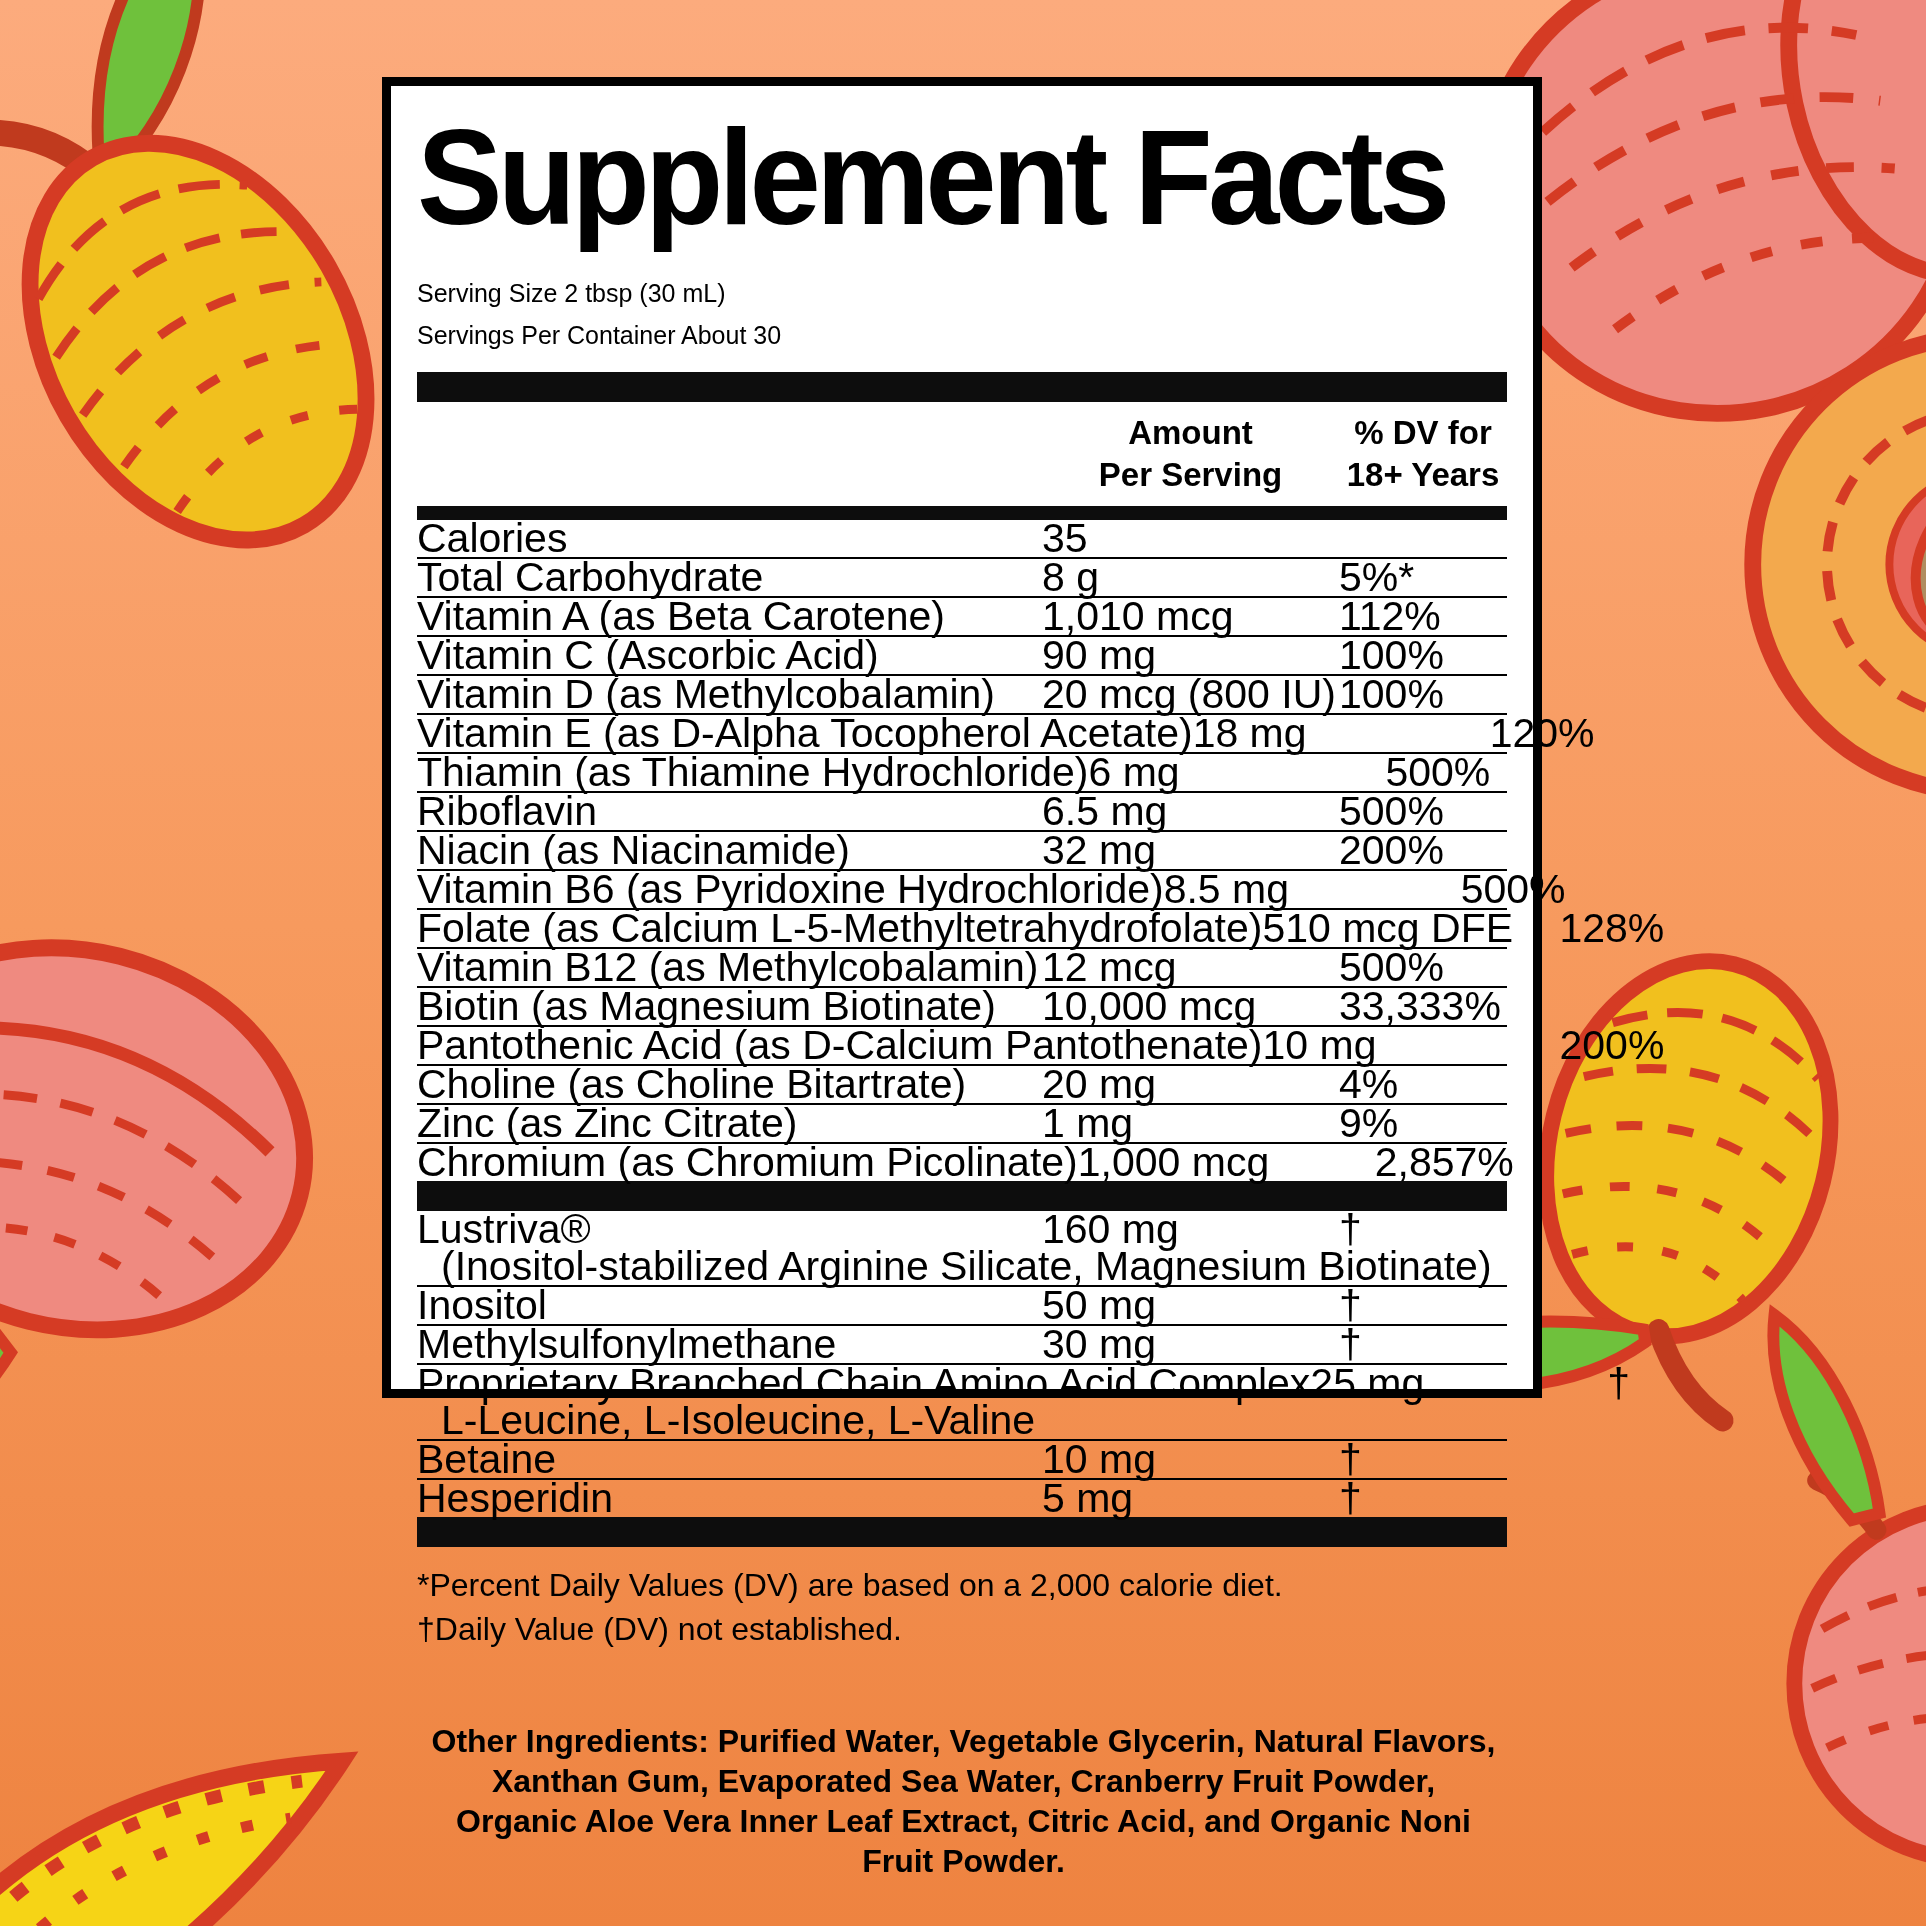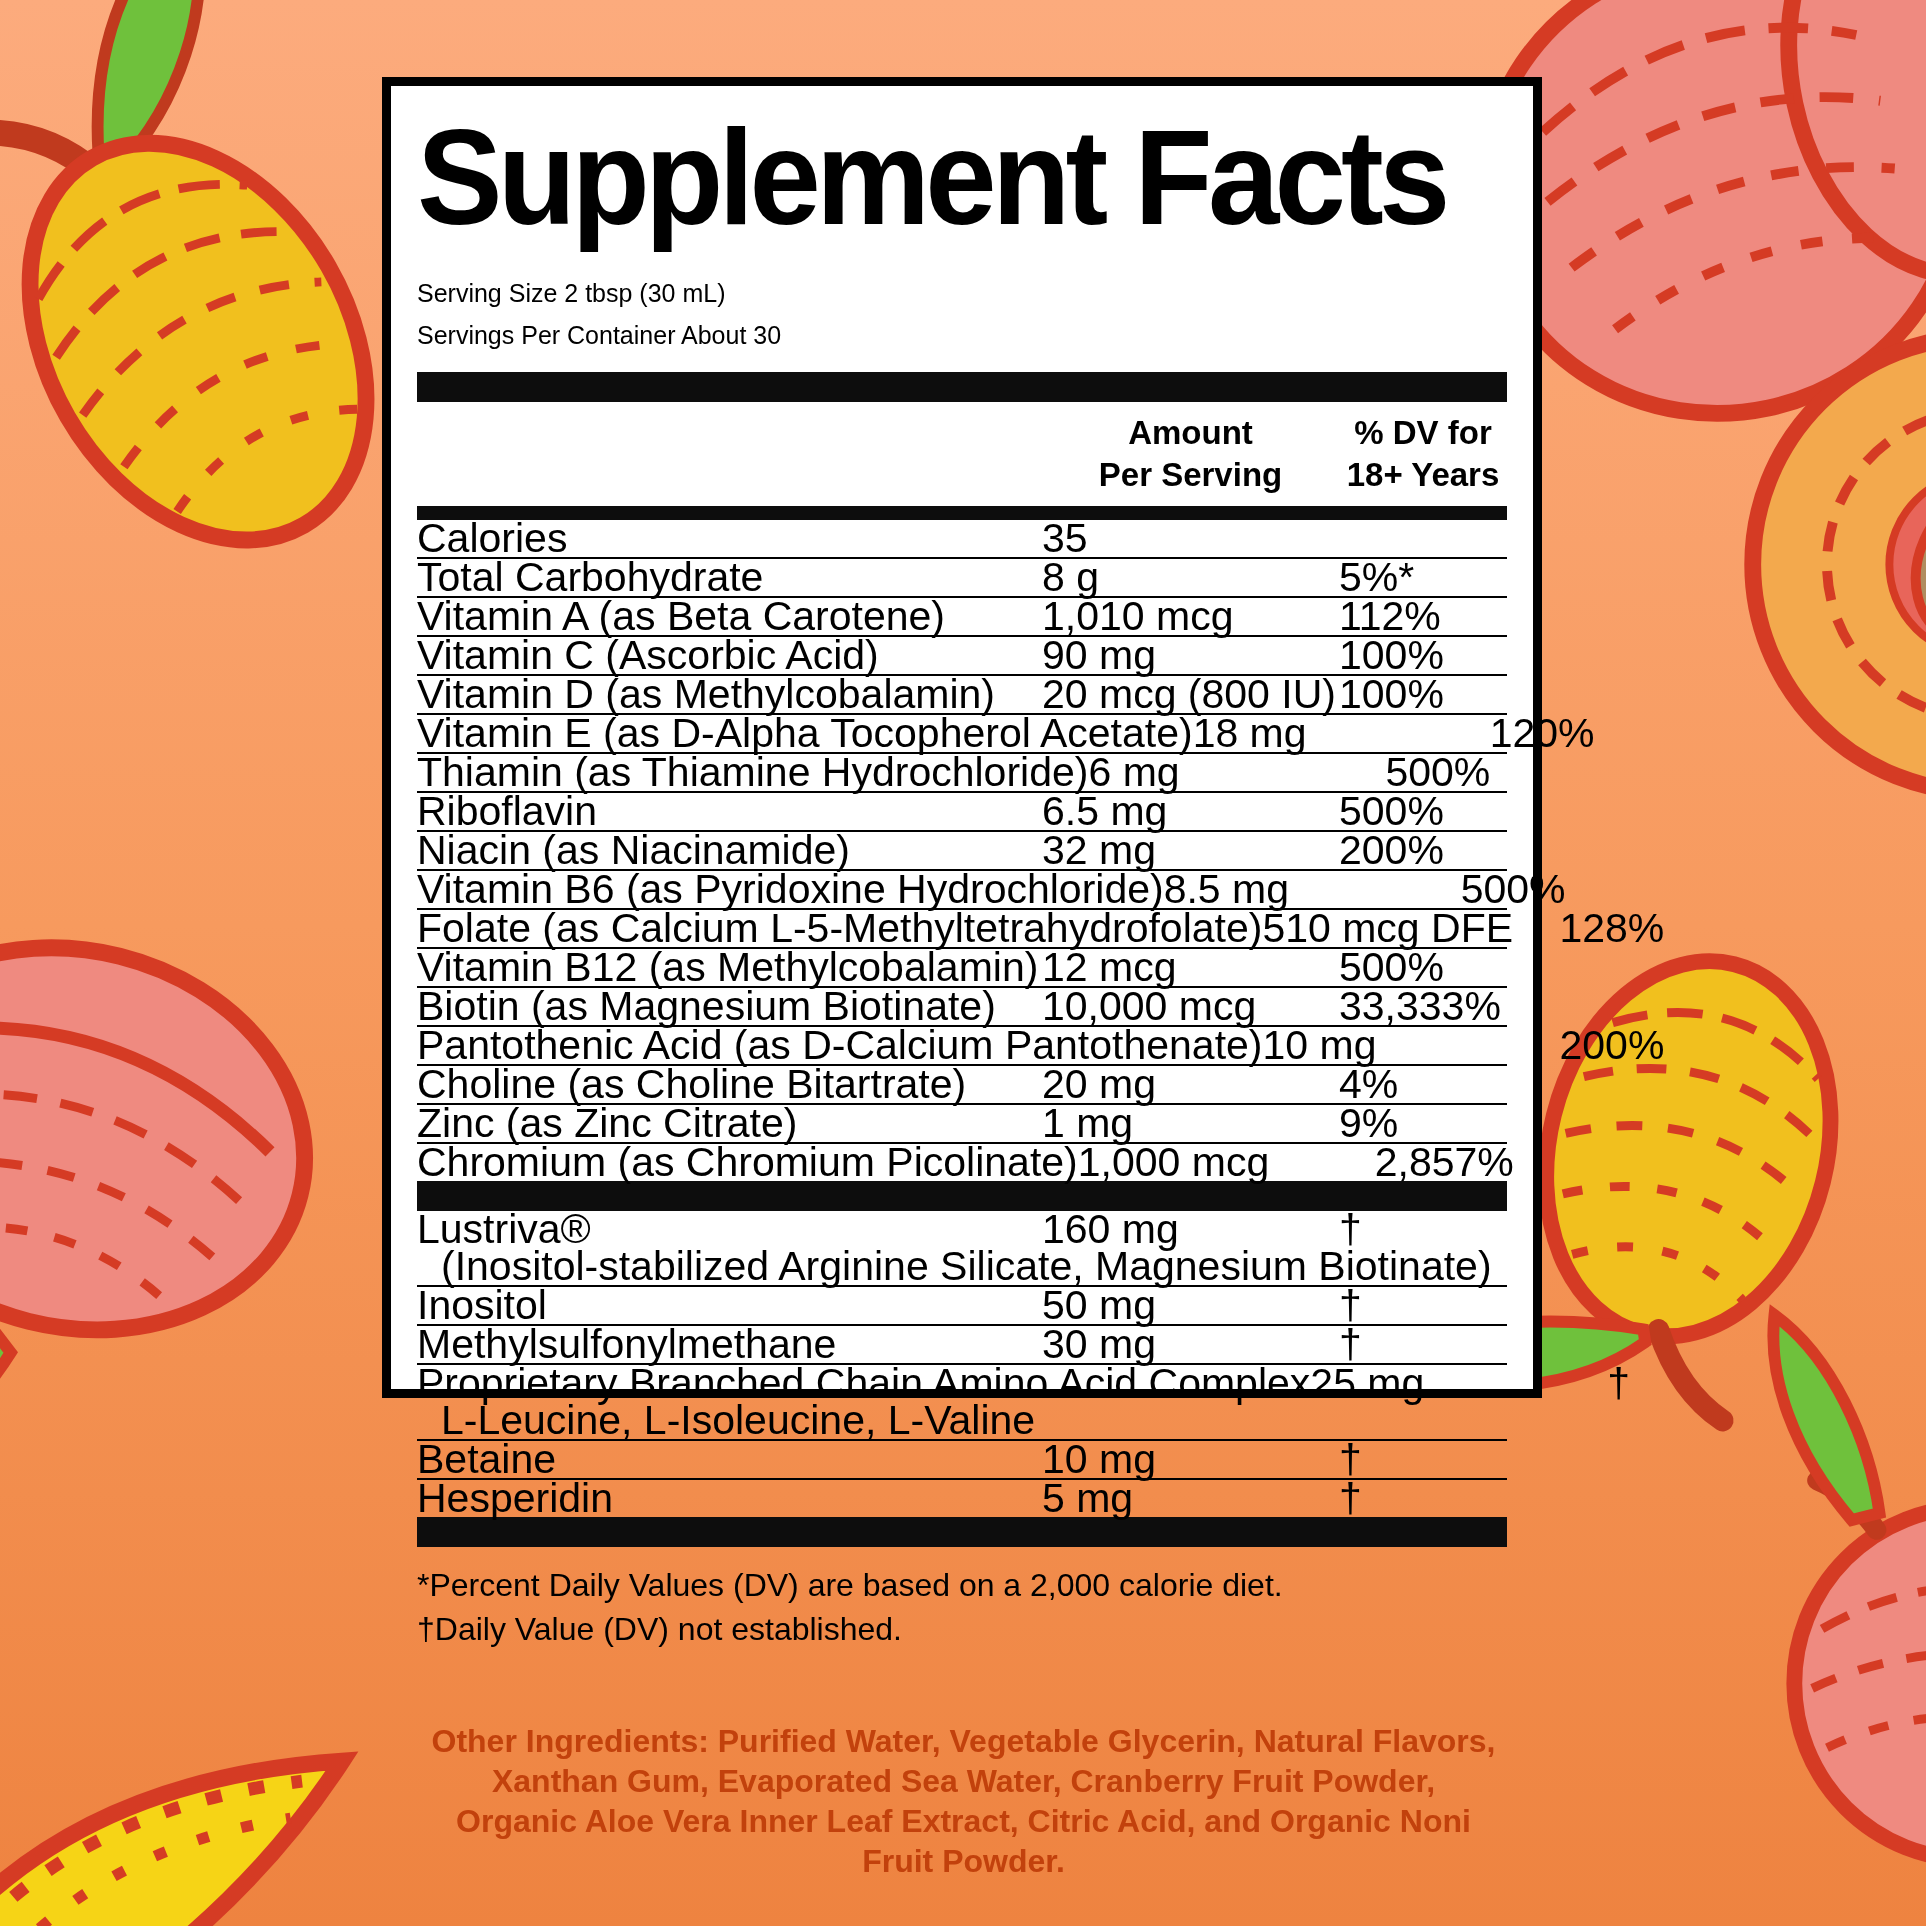--- a/index.html
+++ b/index.html
@@ -32,21 +32,21 @@
     display:grid;grid-template-columns:1fr 297px 168px;
     font-size:41px;line-height:37px;
   }
   .frow + .frow{border-top:2px solid #000;}
   .c-label{white-space:nowrap;overflow:visible;}
   .c-amt,.c-dv{text-align:left;white-space:nowrap;}
   .c-sub{grid-column:1 / -1;padding-left:24px;white-space:nowrap;}
   .footnotes{margin-top:16px;font-size:32px;line-height:44px;}
   .other-ingredients{
     position:absolute;top:1721px;left:50%;transform:translateX(-50%);
-    width:1069px;text-align:center;color:#c2410c;font-weight:bold;
+    width:1069px;text-align:center;color:#000000;font-weight:bold;
     font-size:32px;line-height:40px;
   }
 </style>
 </head>
 <body>
 
 <svg class="bg-art" viewBox="0 0 1946 1946" aria-hidden="true">
 
   <g transform="translate(200,345) rotate(-30)">
     <path d="M-5,-200 Q-30,-270 -100,-300" stroke="#c03a1e" stroke-width="26" fill="none" stroke-linecap="round"></path>

